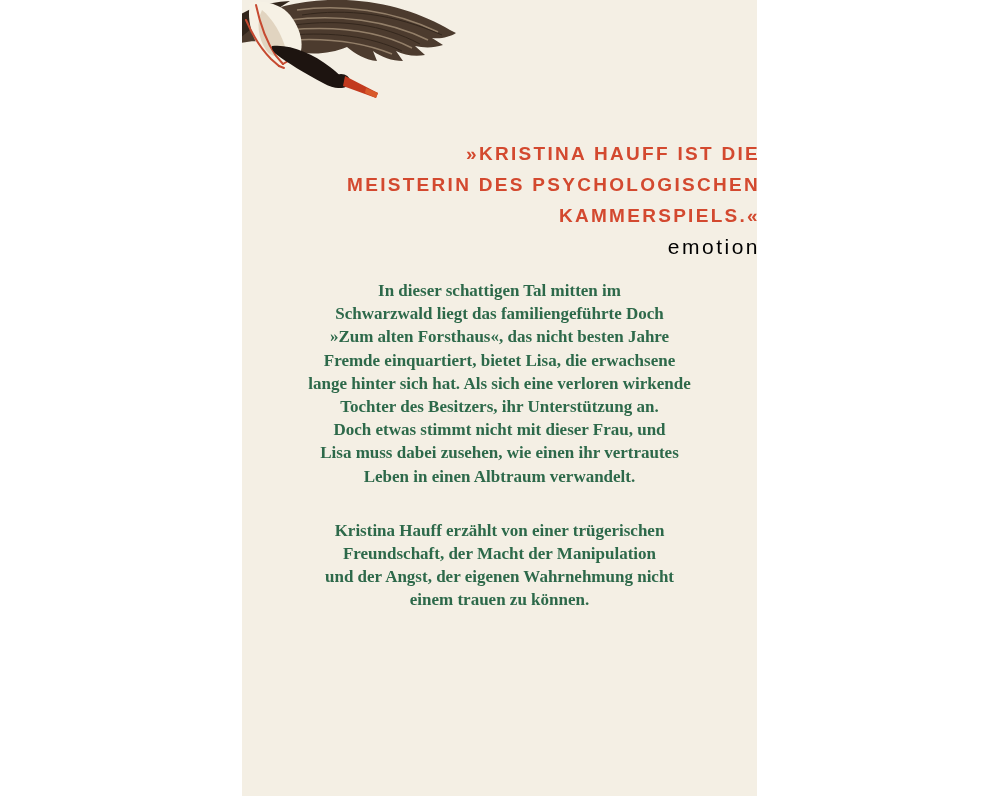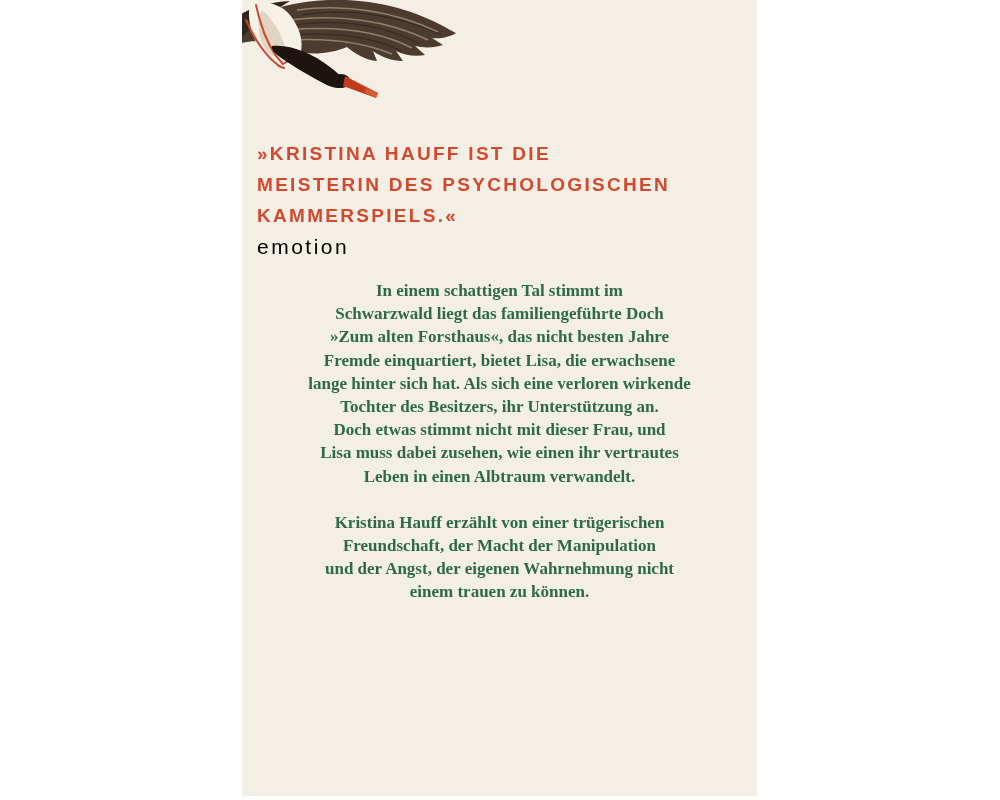--- a/index.html
+++ b/index.html
@@ -21,23 +21,23 @@
     background: #f4efe4;
   }
   .stork {
     position: absolute;
     left: 0; top: 0;
     width: 222px; height: 101px;
     display: block;
   }
   .quote-block {
     position: absolute;
-    top: 138px; left: 15px;
+    top: 138px; left: 3px;
     width: 100%;
-    text-align: left;
+    text-align: right;
   }
   .quote-line {
     font-family: "Liberation Sans", sans-serif;
     font-weight: bold;
     font-size: 19px;
     line-height: 31px;
     letter-spacing: 2.3px;
     color: #d3492f;
     white-space: nowrap;
   }
@@ -50,21 +50,21 @@
     color: #000000;
   }
   .synopsis {
     position: absolute;
     top: 279px; left: 0;
     width: 100%;
     text-align: center;
     color: #2d694a;
   }
   .synopsis .para { margin: 0; }
-  .synopsis .para + .para { margin-top: 23px; }
+  .synopsis .para + .para { margin-top: 31px; }
   .syn-line {
     font-family: "Liberation Serif", serif;
     font-weight: bold;
     font-size: 17px;
     line-height: 23.2px;
     white-space: nowrap;
     color: #2d694a;
   }
 </style>
 </head>
@@ -115,21 +115,21 @@
 
     <div class="quote-block">
       <div class="quote-line">»KRISTINA HAUFF IST DIE</div>
       <div class="quote-line">MEISTERIN DES PSYCHOLOGISCHEN</div>
       <div class="quote-line">KAMMERSPIELS.«</div>
       <div class="attribution">emotion</div>
     </div>
 
     <div class="synopsis">
       <div class="para">
-        <div class="syn-line">In einem schattigen Tal stimmt im</div>
+        <div class="syn-line">In dieser schattigen Tal mitten im</div>
         <div class="syn-line">Schwarzwald liegt das familiengeführte Doch</div>
         <div class="syn-line">»Zum alten Forsthaus«, das nicht besten Jahre</div>
         <div class="syn-line">Fremde einquartiert, bietet Lisa, die erwachsene</div>
         <div class="syn-line">lange hinter sich hat. Als sich eine verloren wirkende</div>
         <div class="syn-line">Tochter des Besitzers, ihr Unterstützung an.</div>
         <div class="syn-line">Doch etwas stimmt nicht mit dieser Frau, und</div>
         <div class="syn-line">Lisa muss dabei zusehen, wie einen ihr vertrautes</div>
         <div class="syn-line">Leben in einen Albtraum verwandelt.</div>
       </div>
       <div class="para">

